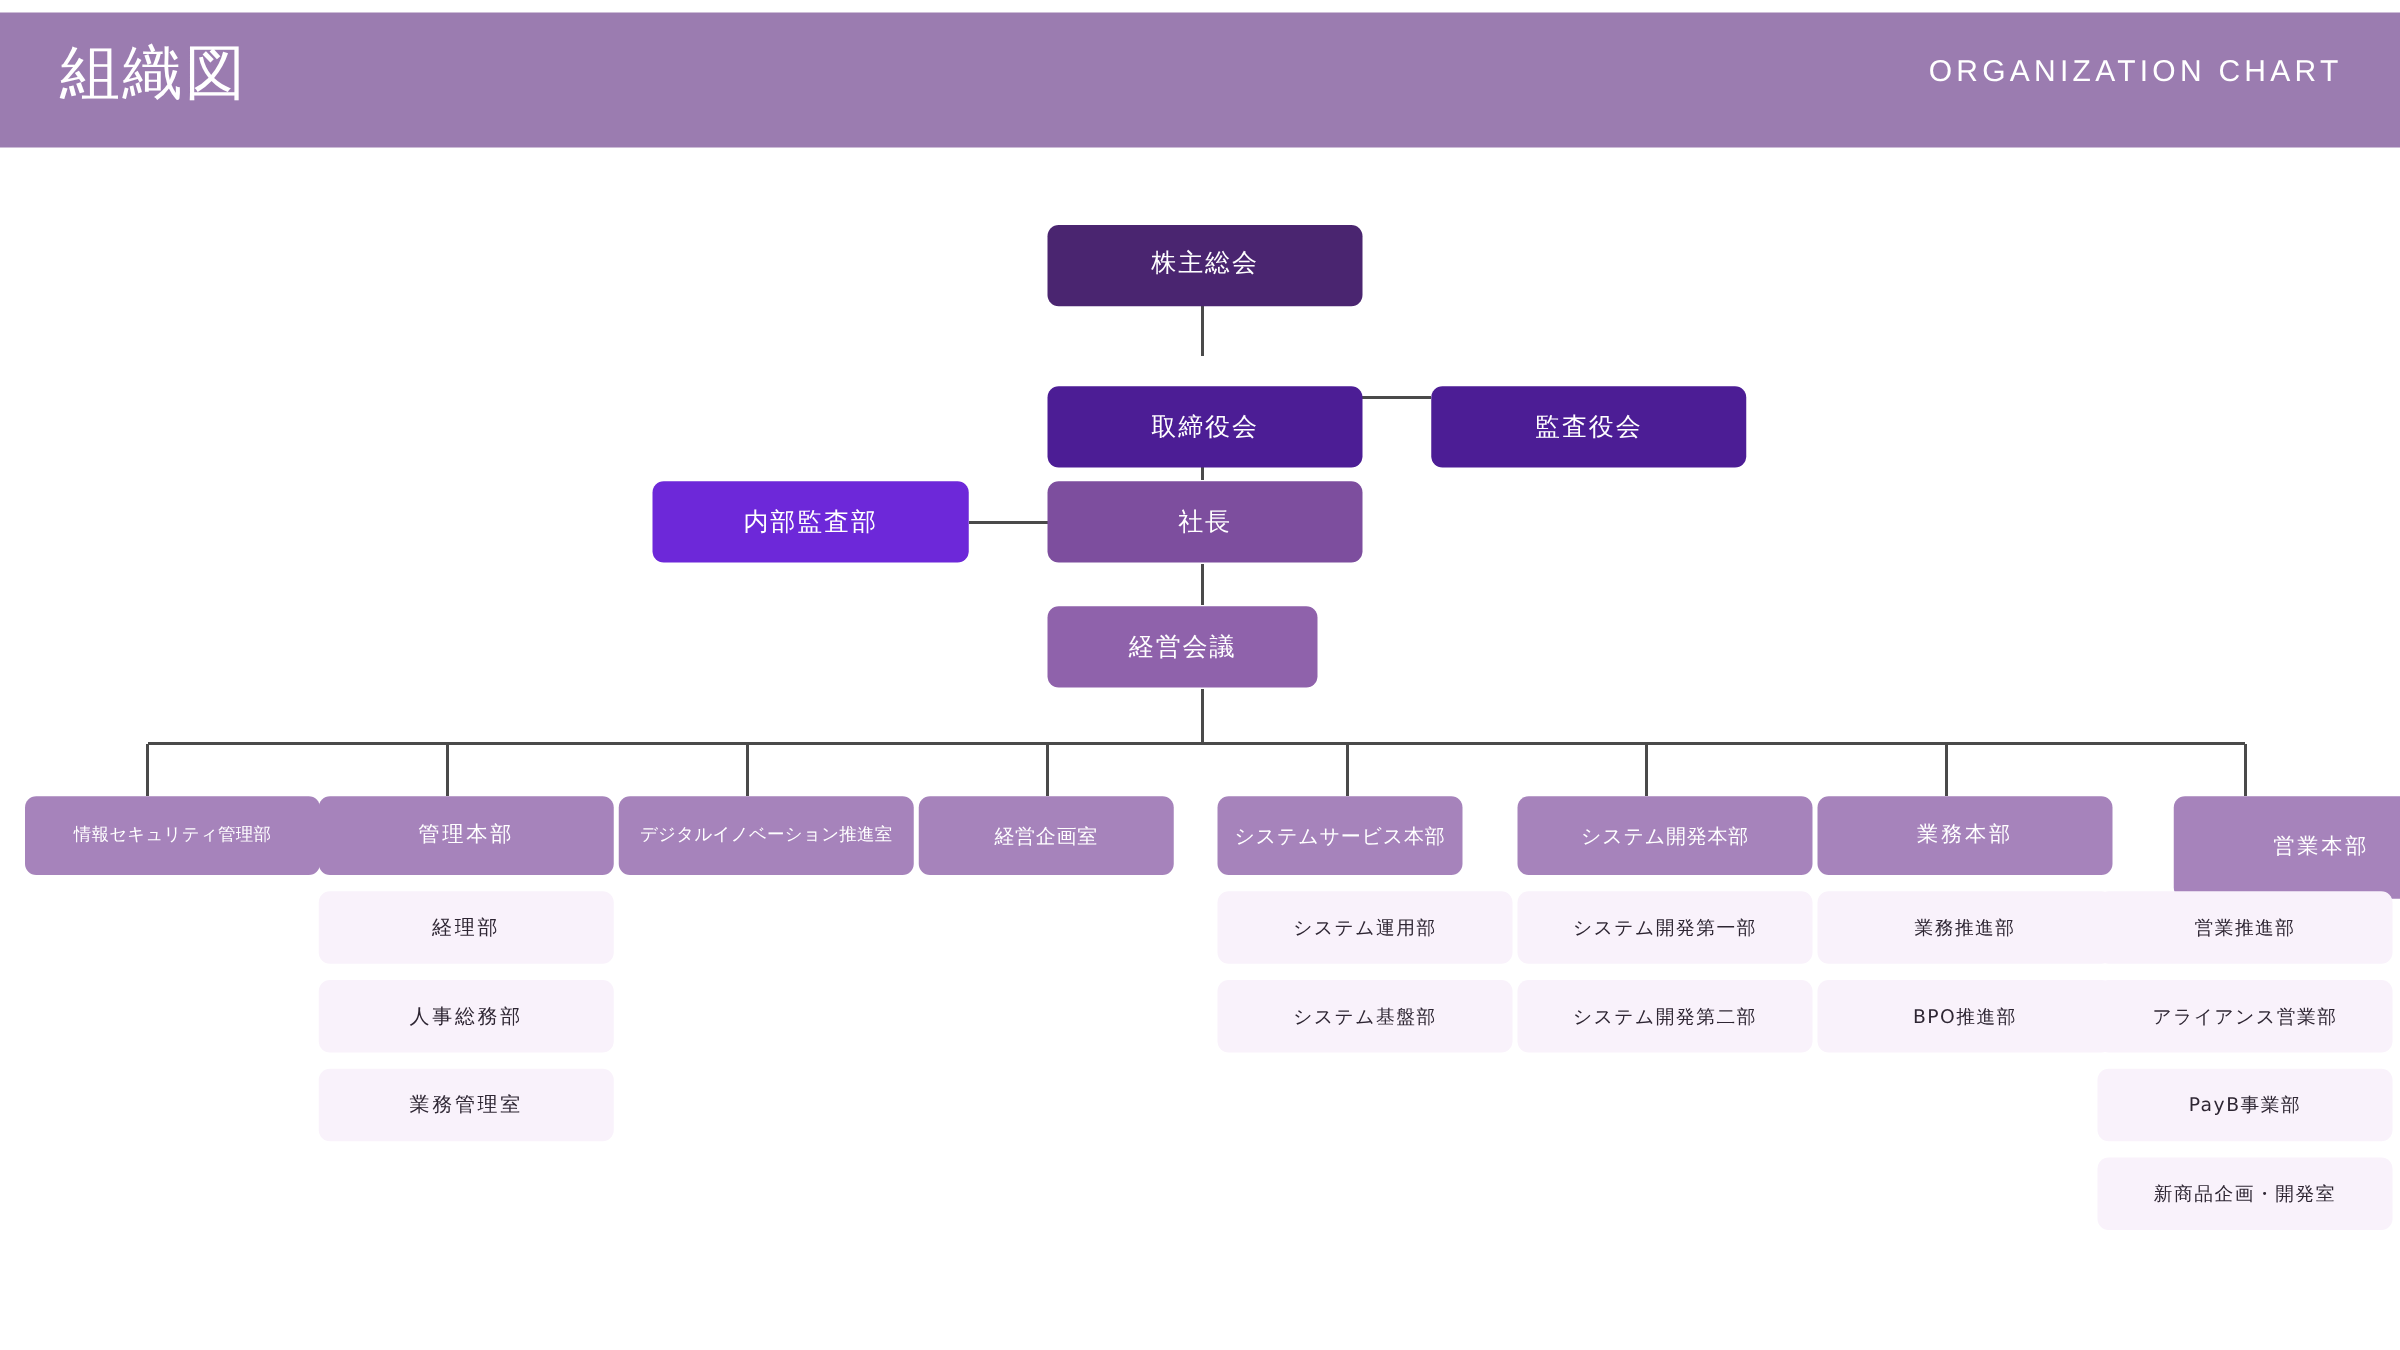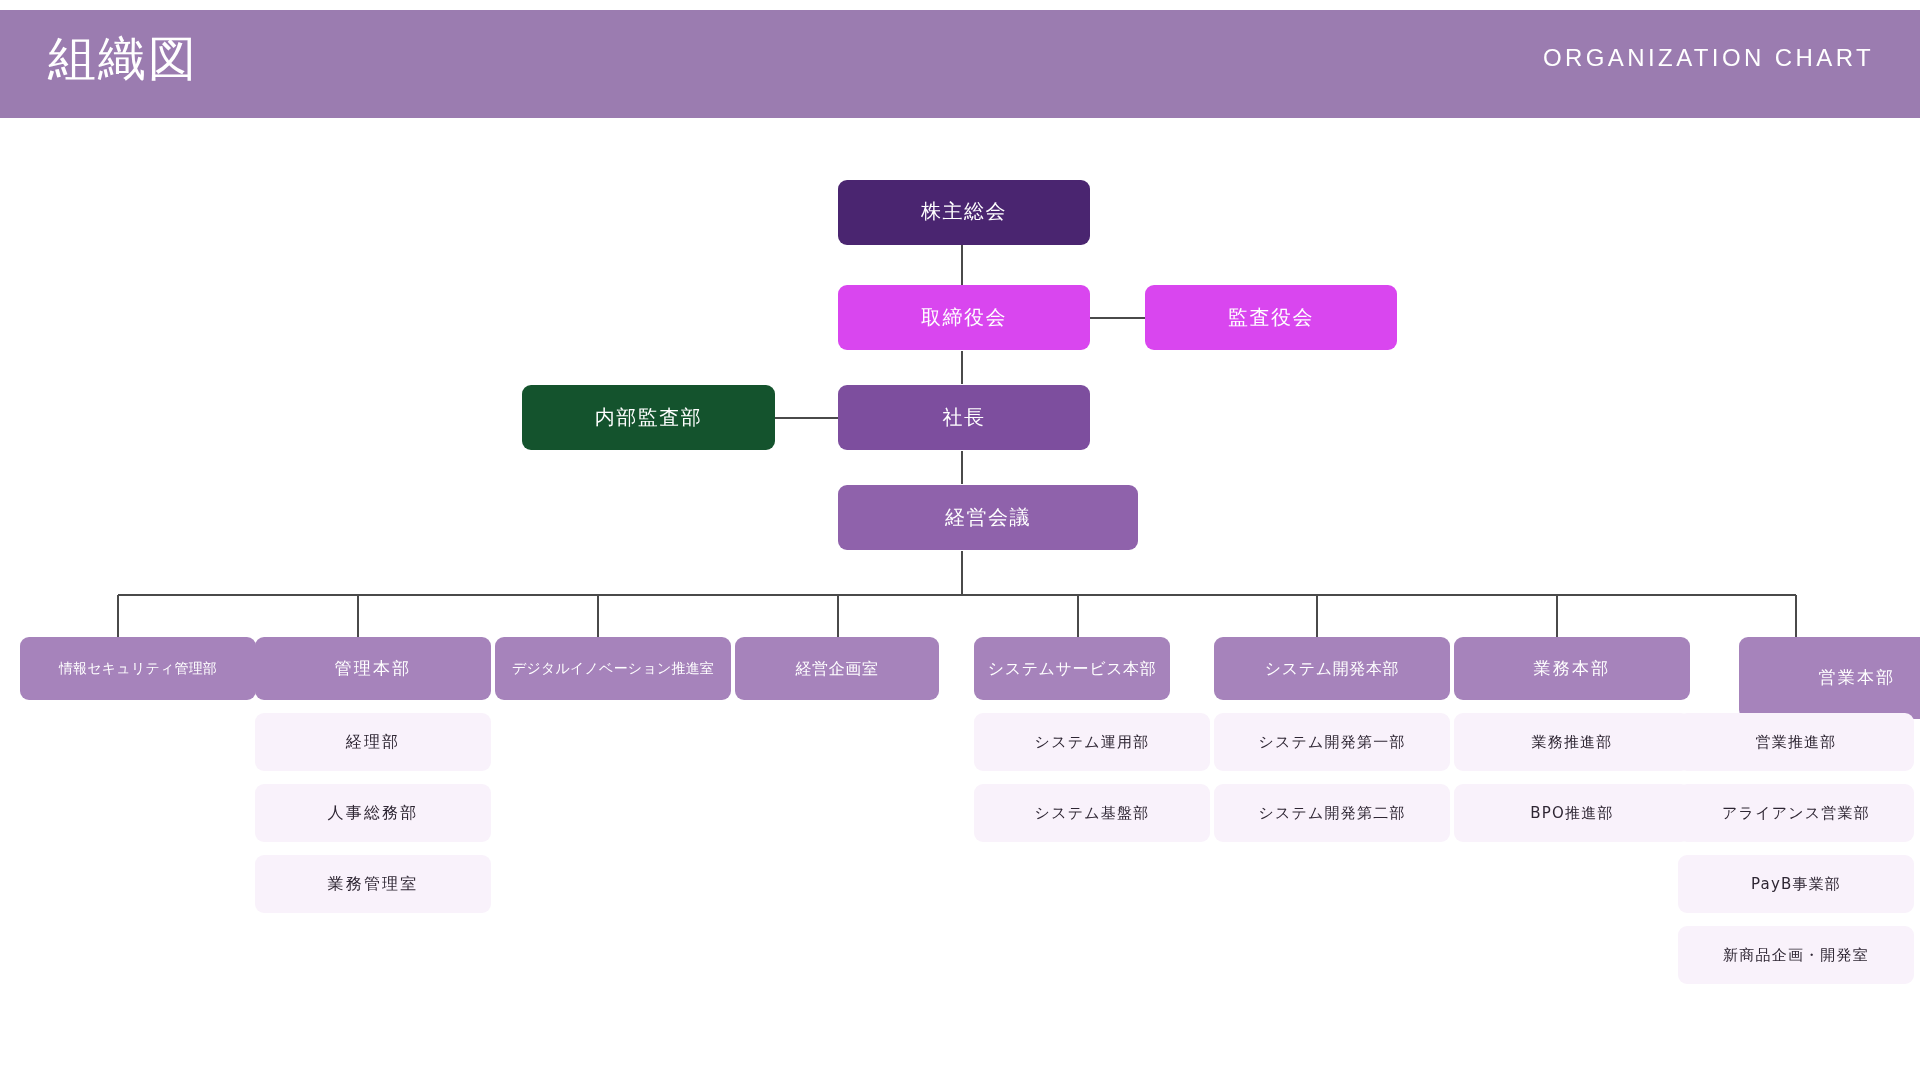--- a/index.html
+++ b/index.html
@@ -80,22 +80,22 @@
   }
 
   
   .node.exec {
     color: #ffffff;
     font-size: 20px;
     letter-spacing: 1.5px;
     font-family: "DejaVu Sans", "Liberation Sans", sans-serif;
   }
   .node.tier-0 { background: #4a2570; font-family: Liberation Mono, monospace; }
-  .node.tier-1 { background: #d946ef; }
-  .node.tier-2 { background: #14532d; }
+  .node.tier-1 { background: #4c1d95; margin-top: 24px; }
+  .node.tier-2 { background: #6d28d9; }
   .node.tier-3 { background: #7d4e9e; }
   .node.tier-4 { background: #8f62ab; }
 
   
   .node.division {
     background: #a683bb;
     color: #ffffff;
     font-size: 17px;
     letter-spacing: 2.2px;
     font-family: "DejaVu Sans", "Liberation Sans", sans-serif;
@@ -165,21 +165,21 @@
     <div class="node exec tier-0" style="left:838px; top:180px; width:252px; height:65px;">株主総会</div>
 
     <div class="node exec tier-1" style="left:838px; top:285px; width:252px; height:65px;">取締役会</div>
 
     <div class="node exec tier-1" style="left:1145px; top:285px; width:252px; height:65px;">監査役会</div>
 
     <div class="node exec tier-2" style="left:522px; top:385px; width:253px; height:65px;">内部監査部</div>
 
     <div class="node exec tier-3" style="left:838px; top:385px; width:252px; height:65px;">社長</div>
 
-    <div class="node exec tier-4" style="left:838px; top:485px; width:300px; height:65px;">経営会議</div>
+    <div class="node exec tier-4" style="left:838px; top:485px; width:216px; height:65px;">経営会議</div>
 
     <div class="node division narrow-text" style="left:20px; top:637px; width:236px; height:63px;">情報セキュリティ管理部</div>
 
     <div class="node division" style="left:255px; top:637px; width:236px; height:63px;">管理本部</div>
 
     <div class="node division narrow-text" style="left:495px; top:637px; width:236px; height:63px;">デジタルイノベーション推進室</div>
 
     <div class="node division mid-text" style="left:735px; top:637px; width:204px; height:63px;">経営企画室</div>
 
     <div class="node division mid-text" style="left:974px; top:637px; width:196px; height:63px;">システムサービス本部</div>

